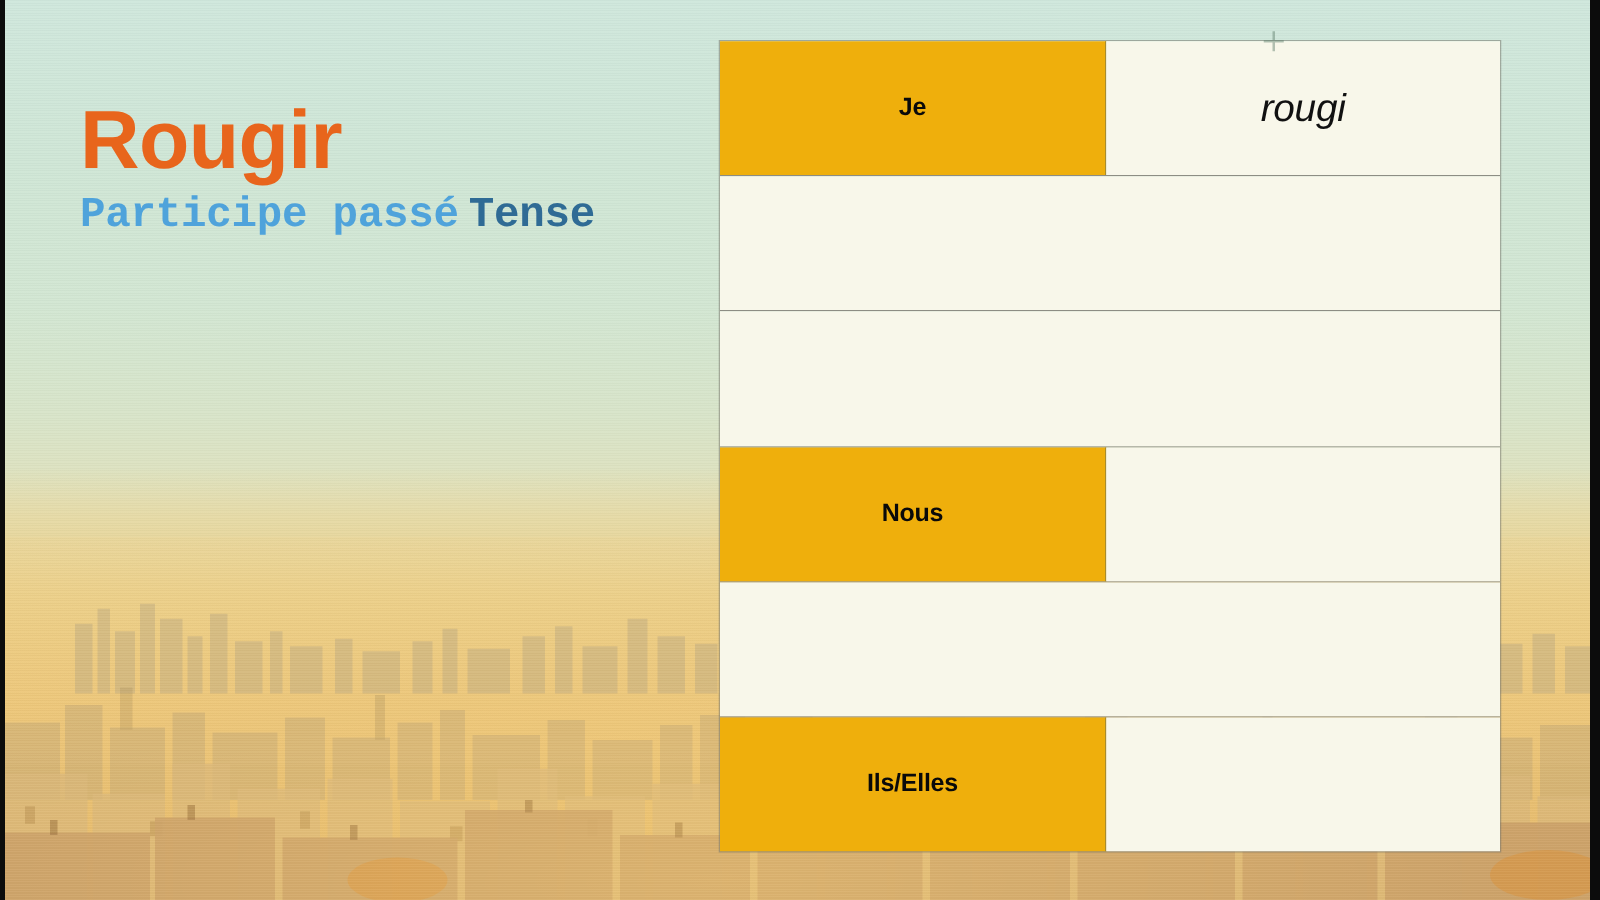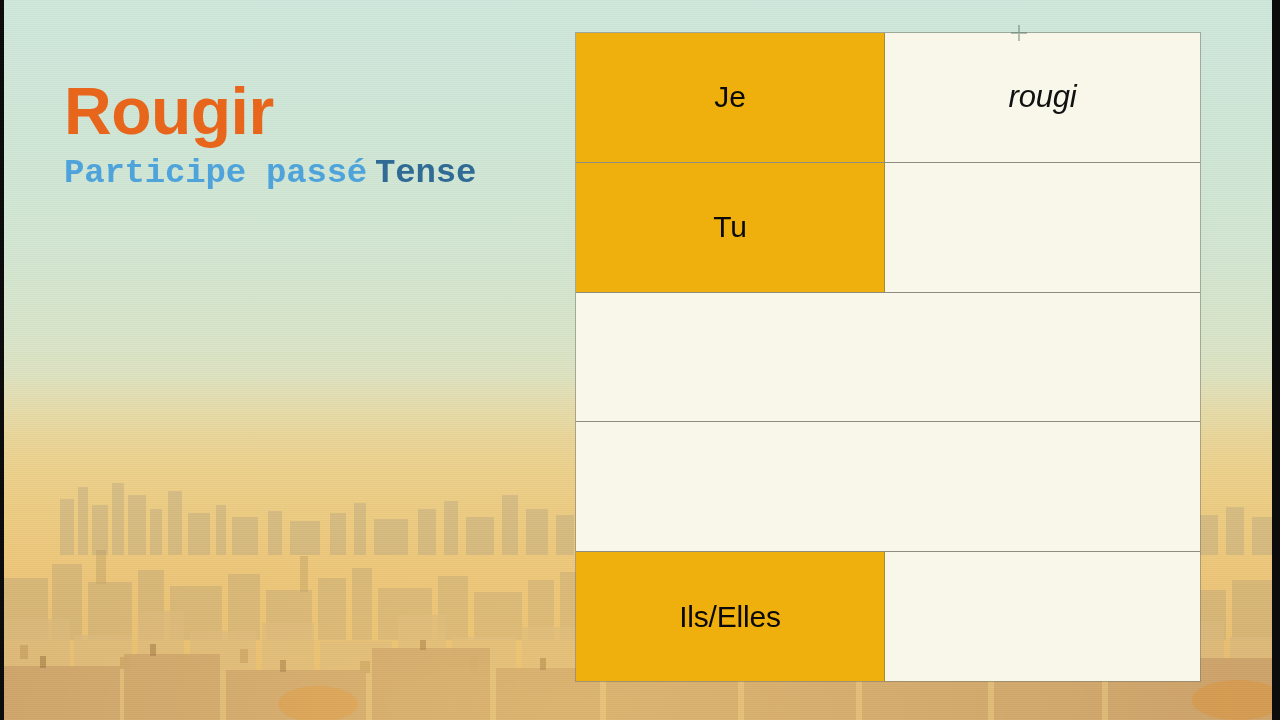--- a/index.html
+++ b/index.html
@@ -154,22 +154,22 @@
 
   .cell-pronoun {
     width: 308px;
     flex: 0 0 308px;
     background: #efaf0c;
     border-right: 1px solid #a98c2c;
     display: flex;
     align-items: center;
     justify-content: center;
     color: #0a0a0a;
-    font-size: 30px;
-    font-weight: normal;
+    font-size: 20px;
+    font-weight: bold;
     letter-spacing: -0.2px;
   }
   .cell-form {
     flex: 1 1 auto;
     background: #f8f7ea;
     display: flex;
     align-items: center;
     justify-content: center;
     color: #111;
     font-size: 31px;
@@ -379,28 +379,31 @@
   <div class="plus-marker"></div>
 
   <div class="conj-table">
 
     <div class="conj-row">
       <div class="cell-pronoun">Je</div>
       <div class="cell-form">rougi</div>
     </div>
 
     <div class="conj-row">
-      <div class="cell-pronoun">Tu</div>
       <div class="cell-form"></div>
     </div>
 
     <div class="conj-row">
       <div class="cell-form"></div>
     </div>
 
+    <div class="conj-row">
+      <div class="cell-pronoun">Nous</div>
+      <div class="cell-form"></div>
+    </div>
 
     <div class="conj-row">
       <div class="cell-form"></div>
     </div>
 
     <div class="conj-row">
       <div class="cell-pronoun">Ils/Elles</div>
       <div class="cell-form"></div>
     </div>
 

